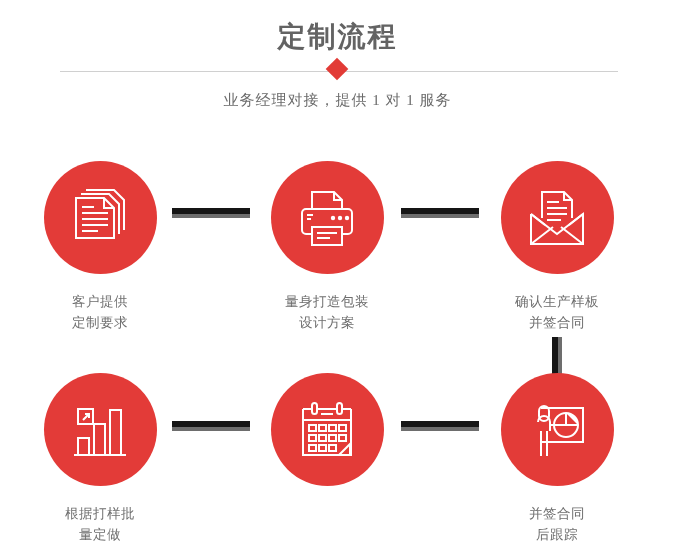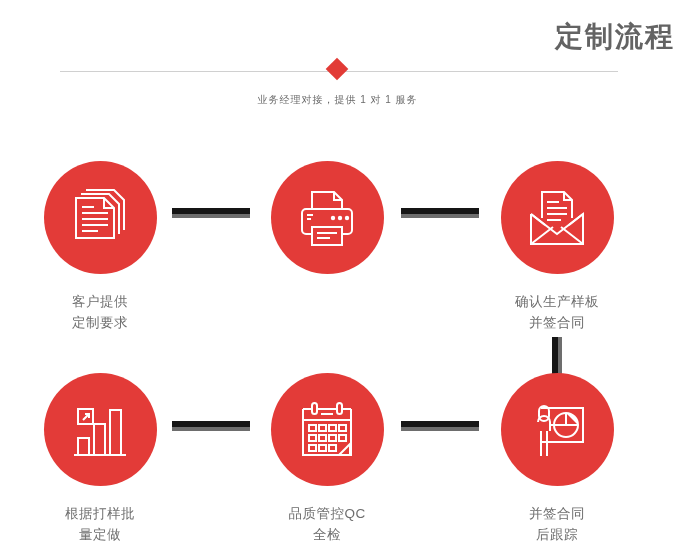--- a/index.html
+++ b/index.html
@@ -15,21 +15,21 @@
     font-family: "Liberation Sans", "DejaVu Sans", sans-serif;
     -webkit-font-smoothing: antialiased;
   }
 
   
   .page-title {
     position: absolute;
     left: 0;
     top: 18px;
     width: 675px;
-    text-align: right;
+    text-align: center;
     font-size: 28px;
     font-weight: bold;
     letter-spacing: 2px;
     color: #636363;
     line-height: 38px;
   }
   .divider {
     position: absolute;
     left: 60px;
     top: 71px;
@@ -45,24 +45,25 @@
     height: 16px;
     background: #e23b36;
     transform: rotate(45deg);
   }
   .subtitle {
     position: absolute;
     left: 0;
     top: 89px;
     width: 675px;
     text-align: center;
-    font-size: 10px;
+    font-size: 15px;
     color: #6b6b6b;
     letter-spacing: 1px;
     line-height: 22px;
+    font-family: Liberation Serif, serif;
   }
 
   
   .flow {
     position: absolute;
     left: 0;
     top: 0;
     width: 675px;
     height: 448px;
   }
@@ -198,20 +199,22 @@
           <path d="M11 23 h42 a4 4 0 0 1 4 4 v17 a4 4 0 0 1 -4 4 h-6 M17 48 h-6 a4 4 0 0 1 -4 -4 v-17 a4 4 0 0 1 4 -4"></path>
           <path d="M12 29 h6 M12 33 h4"></path>
           <circle cx="38" cy="32" r="2.2" fill="#ffffff" stroke="none"></circle>
           <circle cx="45" cy="32" r="2.2" fill="#ffffff" stroke="none"></circle>
           <circle cx="52" cy="32" r="2.2" fill="#ffffff" stroke="none"></circle>
           <rect x="17" y="41" width="30" height="18"></rect>
           <path d="M22 47 h20 M22 52 h13"></path>
         </g>
       </svg>
     </div>
+    <div class="step-label">量身打造包装
+设计方案</div>
   </div>
 
   <div class="step step-r2 step-c1">
     <div class="circle">
       <svg width="64" height="64" viewBox="0 0 64 64">
         <g fill="none" stroke="#ffffff" stroke-width="2">
           <rect x="10" y="11" width="15" height="15"></rect>
           <path d="M15 22 l6 -6 M17 16 h4 v4"></path>
           <rect x="10" y="40" width="11" height="17"></rect>
           <rect x="26" y="26" width="11" height="31"></rect>
@@ -260,22 +263,20 @@
           <rect x="24" y="37" width="7" height="6"></rect>
           <rect x="34" y="37" width="7" height="6"></rect>
           <rect x="44" y="37" width="7" height="6"></rect>
           <rect x="14" y="47" width="7" height="6"></rect>
           <rect x="24" y="47" width="7" height="6"></rect>
           <rect x="34" y="47" width="7" height="6"></rect>
           <path d="M44 57 l11 -11 v11 z"></path>
         </g>
       </svg>
     </div>
-    <div class="step-label">品质管控QC
-全检</div>
   </div>
 
   <div class="step step-r2 step-c3">
     <div class="circle">
       <svg width="64" height="64" viewBox="0 0 64 64">
         <g fill="none" stroke="#ffffff" stroke-width="2">
           <path d="M16 10 h42 v34 h-42"></path>
           <circle cx="41" cy="27" r="12"></circle>
           <path d="M41 27 v-12 M41 27 h12"></path>
           <path d="M41 15 a12 12 0 0 1 12 12 z" fill="#ffffff" stroke="none"></path>

